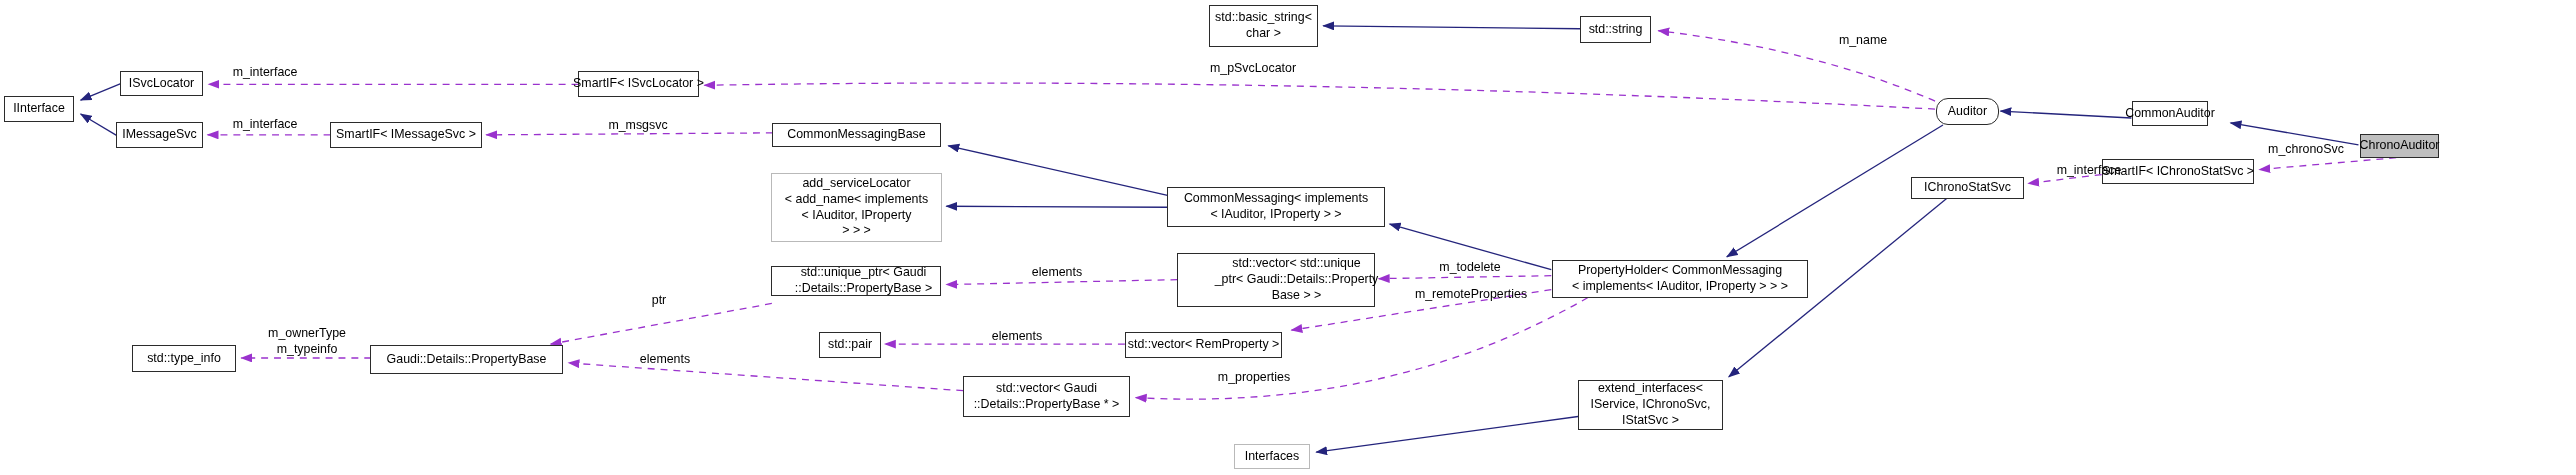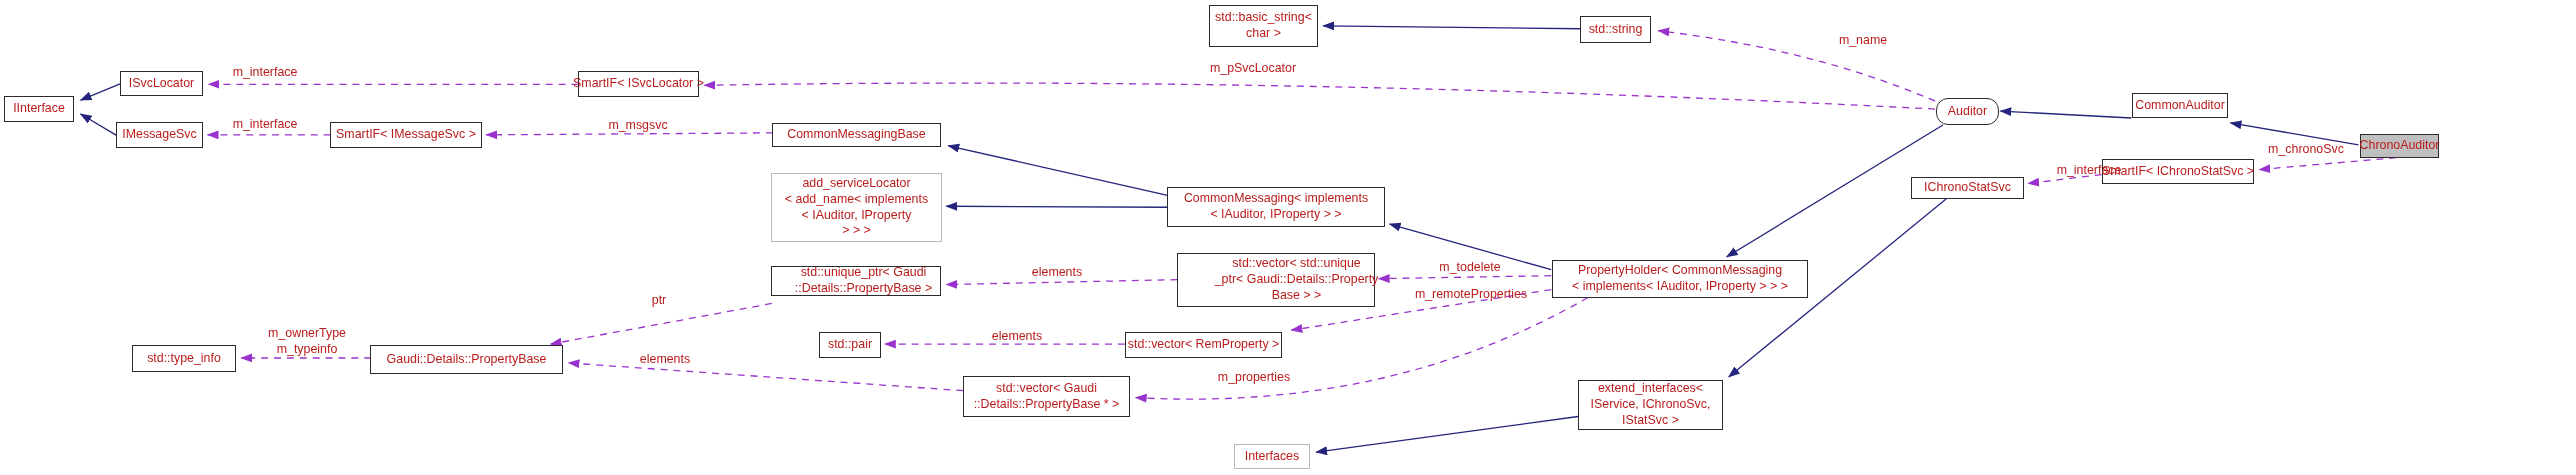--- a/index.html
+++ b/index.html
@@ -3,21 +3,21 @@
 <meta charset="utf-8">
 <style>
   html,body { margin:0; padding:0; background:#ffffff; }
   #canvas {
     position: relative;
     width: 2576px;
     height: 475px;
     background: #ffffff;
     font-family: "Liberation Sans", sans-serif;
     font-size: 12.4px;
-    color: #b91c1c;
+    color: #000000;
   }
   #edges-svg { position:absolute; left:0; top:0; width:2576px; height:475px; }
   .node {
     position: absolute;
     box-sizing: border-box;
     background: #ffffff;
     border: 1.3px solid #2b2b2b;
     display: flex;
     align-items: center;
     justify-content: center;
@@ -105,21 +105,21 @@
 &lt; implements&lt; IAuditor, IProperty &gt; &gt; &gt;</div>
   <div class="node" style="left:771px;top:266px;width:170px;height:30px;padding-left:18px;">std::unique_ptr&lt; Gaudi
 ::Details::PropertyBase &gt;</div>
   <div class="node" style="left:819px;top:332px;width:62px;height:26px;">std::pair</div>
   <div class="node" style="left:1125px;top:332px;width:157px;height:26px;">std::vector&lt; RemProperty &gt;</div>
   <div class="node" style="left:132px;top:345px;width:104px;height:27px;">std::type_info</div>
   <div class="node" style="left:370px;top:345px;width:193px;height:29px;">Gaudi::Details::PropertyBase</div>
   <div class="node" style="left:963px;top:376px;width:167px;height:41px;">std::vector&lt; Gaudi
 ::Details::PropertyBase * &gt;</div>
   <div class="node" style="left:1936px;top:98px;width:63px;height:27px;border-radius:12px;">Auditor</div>
-  <div class="node" style="left:2132px;top:93px;width:96px;height:25px;">CommonAuditor</div>
+  <div class="node" style="left:2132px;top:101px;width:76px;height:25px;">CommonAuditor</div>
   <div class="node highlight" style="left:2360px;top:134px;width:79px;height:24px;">ChronoAuditor</div>
   <div class="node" style="left:2102px;top:159px;width:152px;height:25px;">SmartIF&lt; IChronoStatSvc &gt;</div>
   <div class="node" style="left:1911px;top:177px;width:113px;height:22px;">IChronoStatSvc</div>
   <div class="node" style="left:1578px;top:380px;width:145px;height:50px;">extend_interfaces&lt;
 IService, IChronoSvc,
 IStatSvc &gt;</div>
   <div class="node gray-border" style="left:1234px;top:444px;width:76px;height:25px;">Interfaces</div>
 
   <div class="edge-label" style="left:1863px;top:41px;text-align:right;">m_name</div>
   <div class="edge-label" style="left:1253px;top:69px;">m_pSvcLocator</div>

